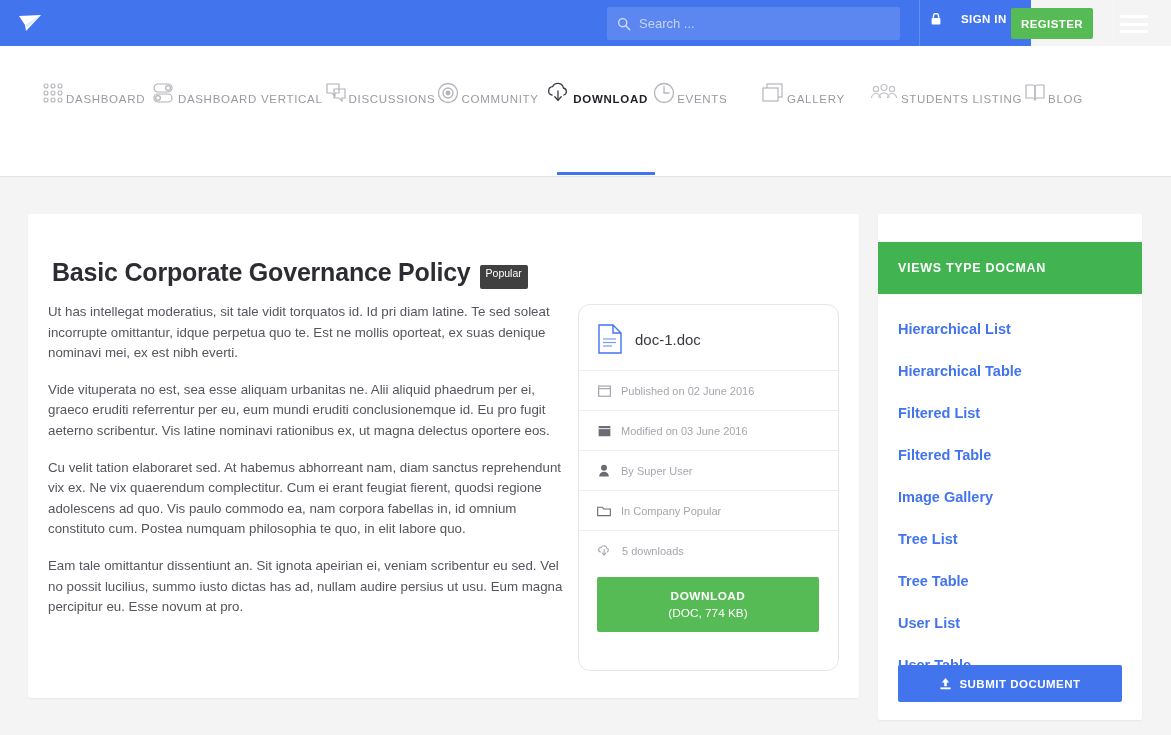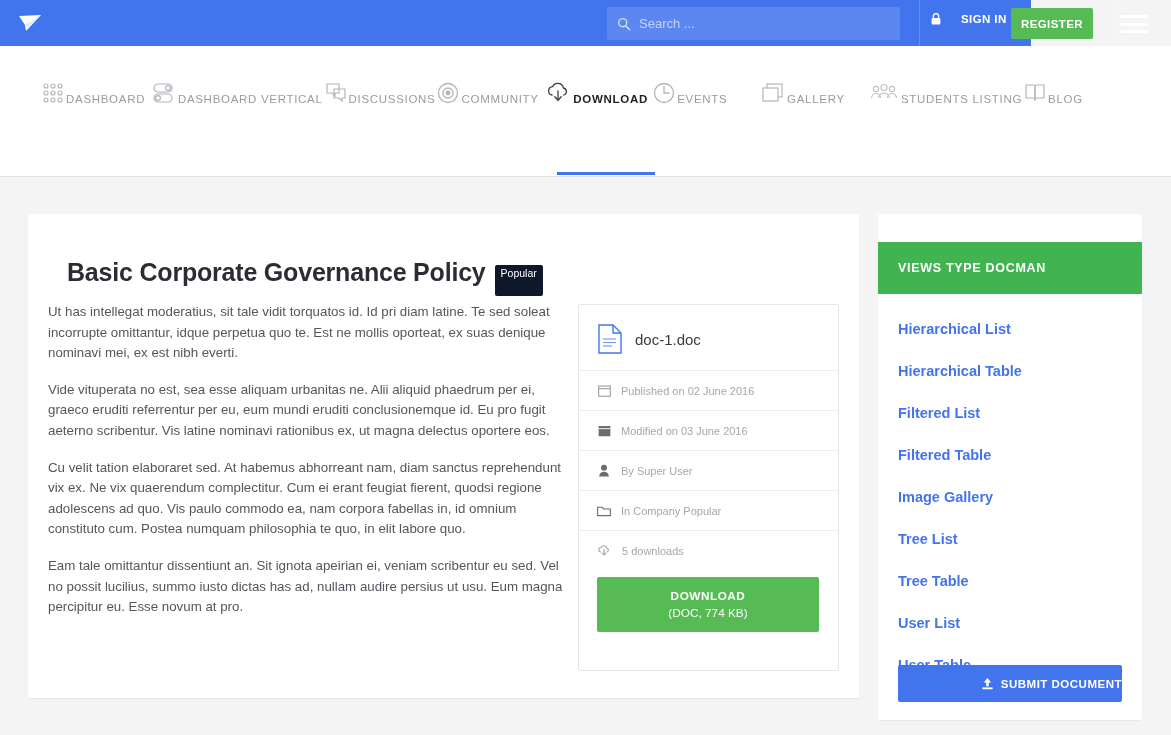--- a/index.html
+++ b/index.html
@@ -100,49 +100,49 @@
 
   
   .content-card {
     position: absolute; left: 28px; top: 214px;
     width: 831px; height: 484px;
     background: #ffffff;
     border-radius: 2px;
     box-shadow: 0 1px 2px rgba(0,0,0,0.06);
   }
   .doc-title-row {
-    position: absolute; left: 39px; top: 44px;
+    position: absolute; left: 24px; top: 44px;
     display: flex; align-items: baseline; gap: 9px;
   }
   .doc-title {
     font-size: 25px; font-weight: bold; color: #2c2c34;
     letter-spacing: -0.2px;
   }
   .badge-popular {
-    background: #0f172a; color: #fff;
-    font-size: 10.5px; padding: 2px 6px 17px 6px;
+    background: #404040; color: #fff;
+    font-size: 10.5px; padding: 2px 6px 10px 6px;
     border-radius: 2px; position: relative; top: -4px;
   }
 
   .body-col {
     position: absolute; left: 20px; top: 88px;
     width: 522px;
   }
   .body-col p {
     font-size: 13.3px; line-height: 1.55; color: #55555e;
     margin-bottom: 16px;
   }
 
   
   .doc-card {
     position: absolute; left: 550px; top: 90px;
     width: 261px; height: 367px;
     background: #ffffff;
     border: 1px solid #e6e6ea;
-    border-radius: 2px;
+    border-radius: 12px;
   }
   .doc-file-row {
     display: flex; align-items: center; gap: 12px;
     padding: 19px 18px 16px 18px;
   }
   .doc-file-name { font-size: 15px; color: #3a3a42; }
   .doc-meta {
     display: flex; align-items: center; gap: 10px;
     padding: 0 18px; height: 40px;
     border-top: 1px solid #eeeef1;
@@ -181,21 +181,21 @@
     color: #4274ee; font-size: 14.5px; font-weight: bold;
     text-decoration: none; cursor: pointer;
   }
   .submit-btn {
     position: absolute; left: 20px; top: 451px;
     width: 224px; height: 37px;
     background: #4274ee; border: none; border-radius: 2px;
     color: #fff; cursor: pointer;
     font-family: "Liberation Sans", sans-serif;
     font-size: 11.5px; font-weight: bold; letter-spacing: .5px;
-    display: flex; align-items: center; justify-content: flex-end; gap: 7px;
+    display: flex; align-items: center; justify-content: center; gap: 7px;
   }
 </style>
 </head>
 <body>
 
 <div class="topbar">
   <div class="logo-wrap">
     <svg class="logo-glyph" width="26" height="22" viewBox="0 0 26 22">
       <path d="M2 4 L24 3 L9 19 L8 13 Z" fill="#ffffff"></path>
       <path d="M8 13 L24 3 L11 15 Z" fill="#dfe8ff"></path>

